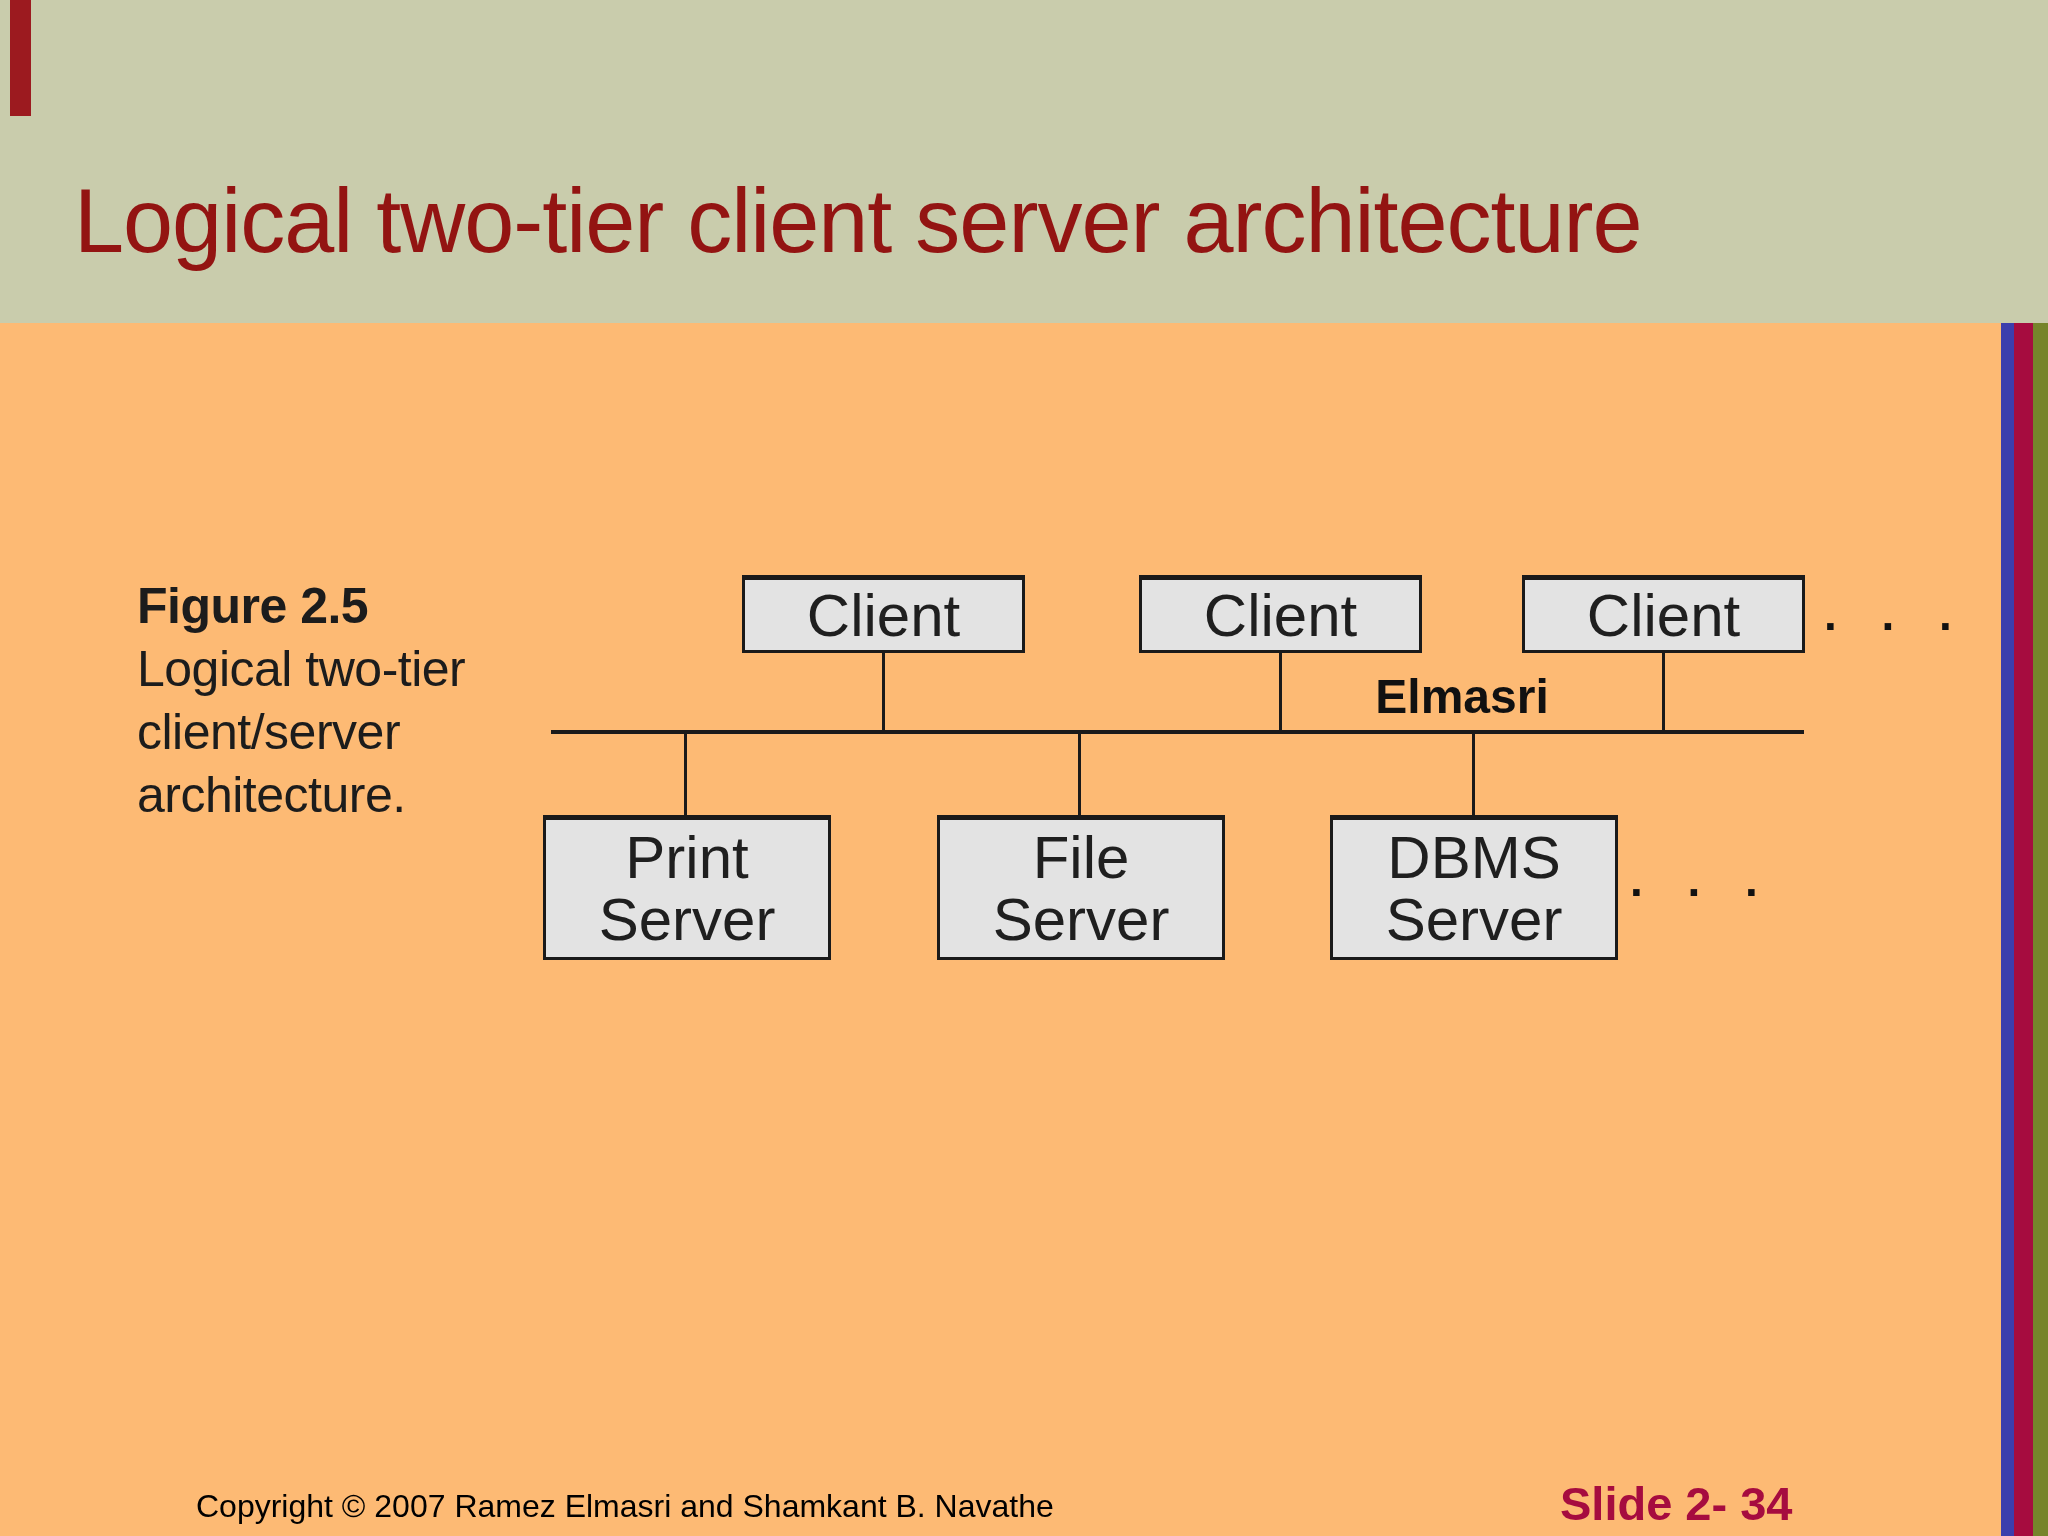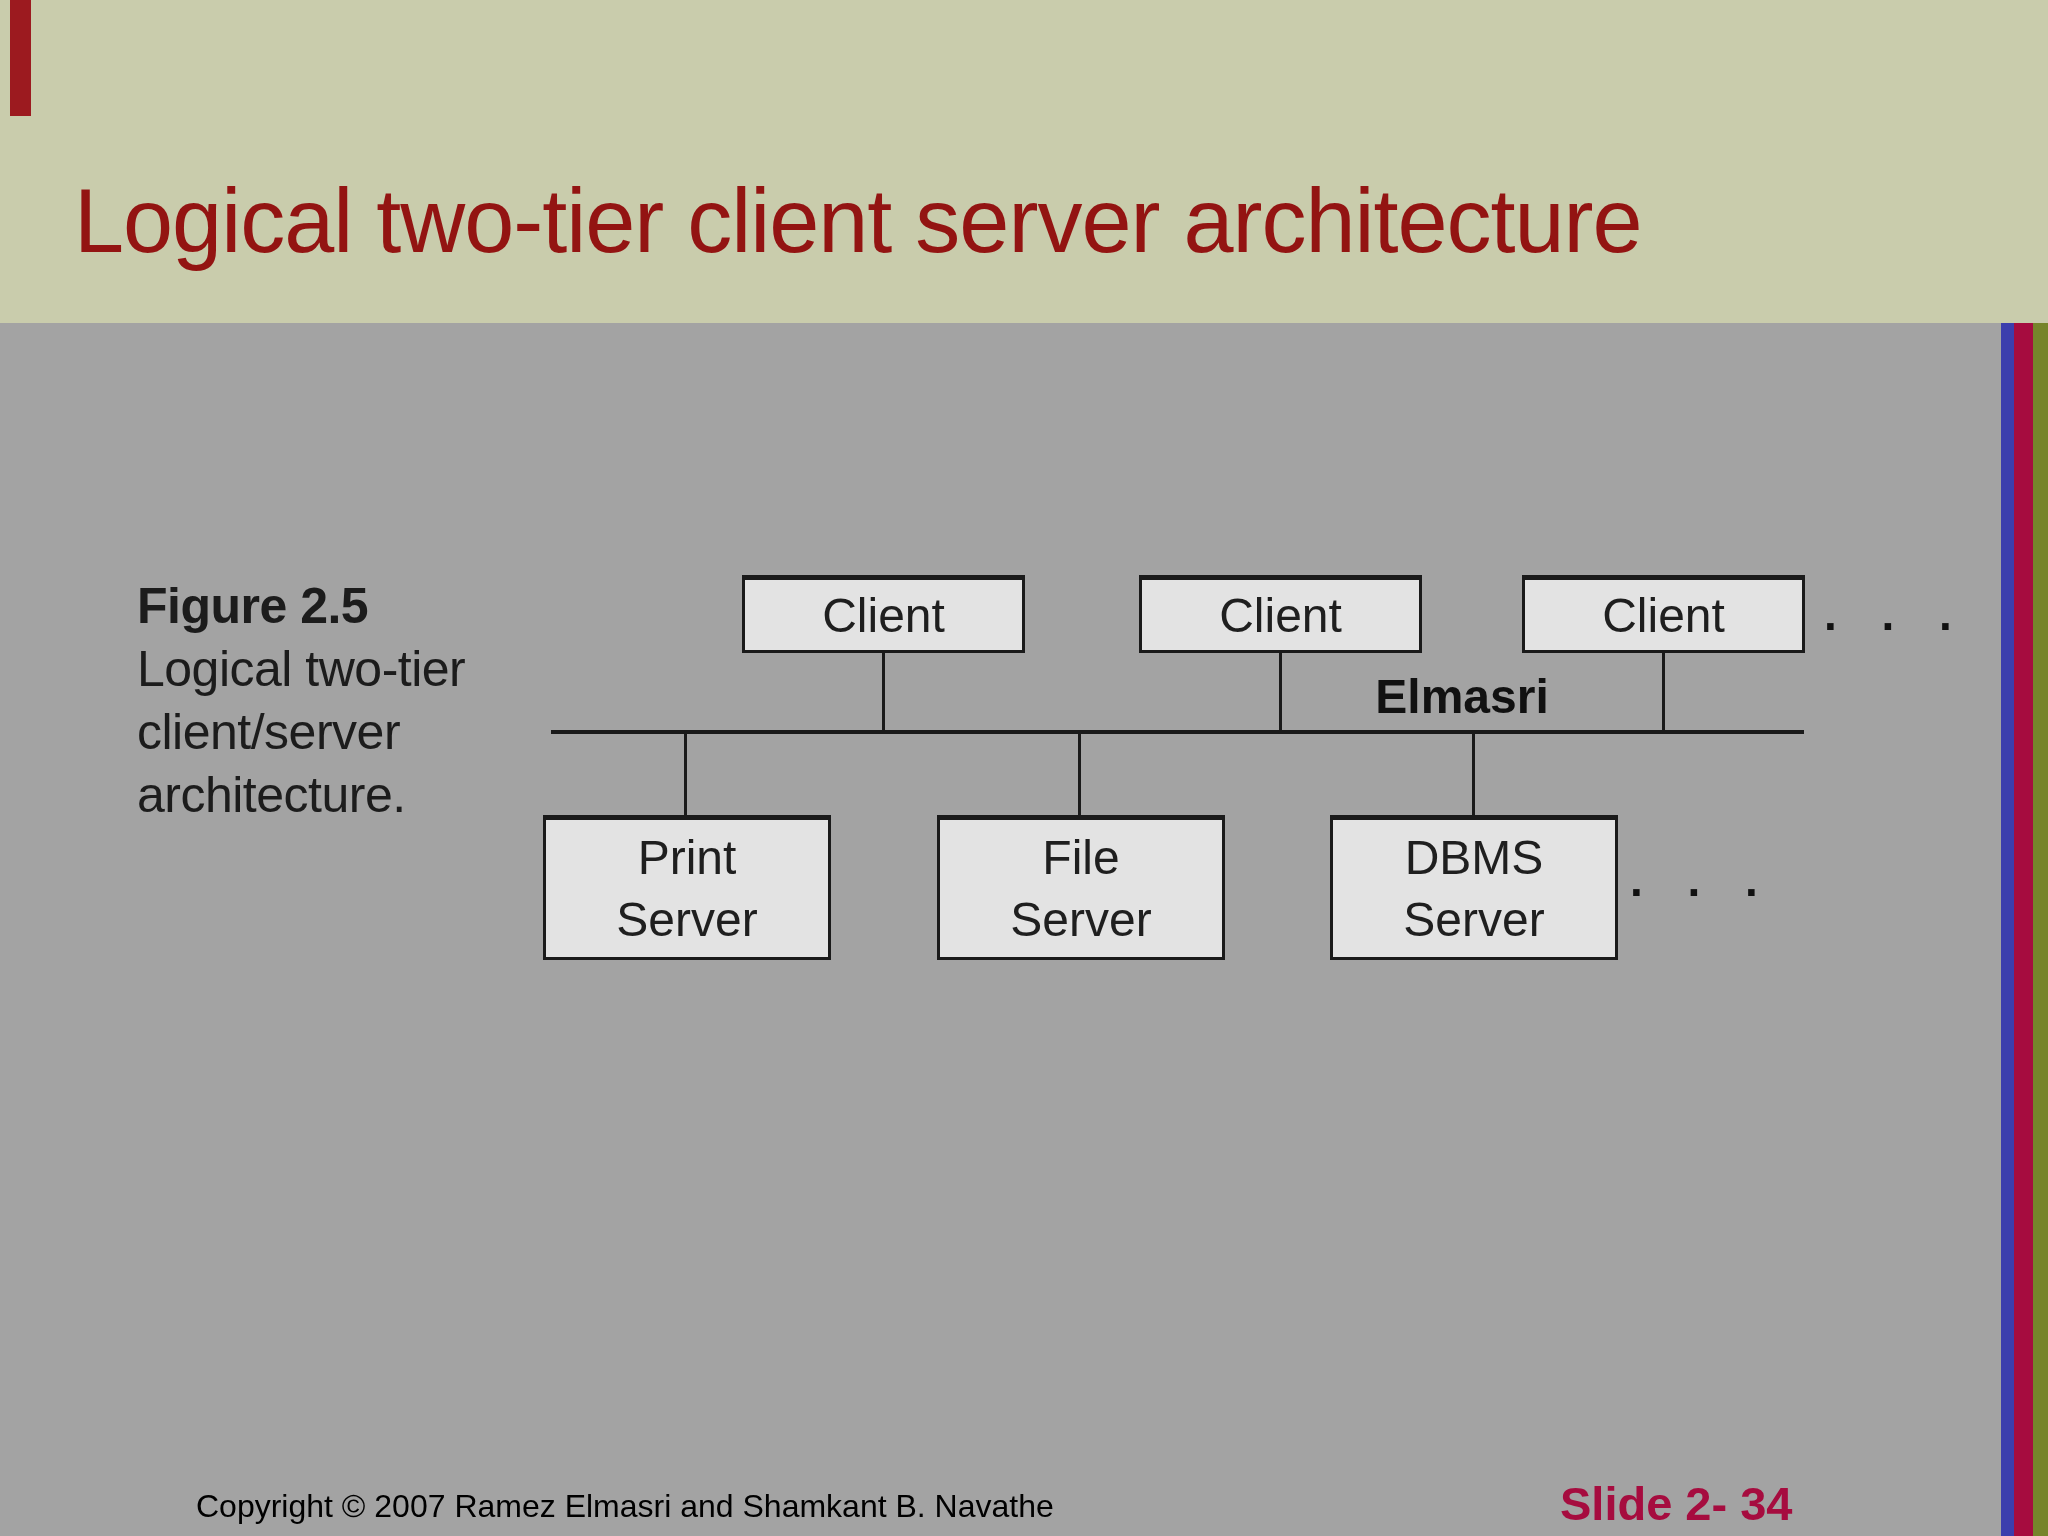--- a/index.html
+++ b/index.html
@@ -4,21 +4,21 @@
 <style>
   html, body {
     margin: 0;
     padding: 0;
     background: #ffffff;
   }
   #slide {
     position: relative;
     width: 2048px;
     height: 1536px;
-    background: #a3a3a3;
+    background: #fdba74;
     overflow: hidden;
     font-family: "Liberation Sans", sans-serif;
   }
 
   
   .band {
     position: absolute;
     left: 0; top: 0;
     width: 2048px; height: 323px;
     background: #c9ccac;
@@ -57,21 +57,21 @@
   .caption .cap-label { font-weight: bold; margin-top: 9px; }
 
   
   .node {
     position: absolute;
     box-sizing: border-box;
     background: #e3e3e3;
     border: 3px solid #1a1a1a;
     border-top-width: 5px;
     color: #1f1f1f;
-    font-size: 48px;
+    font-size: 60px;
     display: flex;
     flex-direction: column;
     align-items: center;
     justify-content: center;
     text-align: center;
   }
   .client-box { top: 575px; width: 283px; height: 78px; }
   .client-box.c1 { left: 742px; }
   .client-box.c2 { left: 1139px; }
   .client-box.c3 { left: 1522px; }

